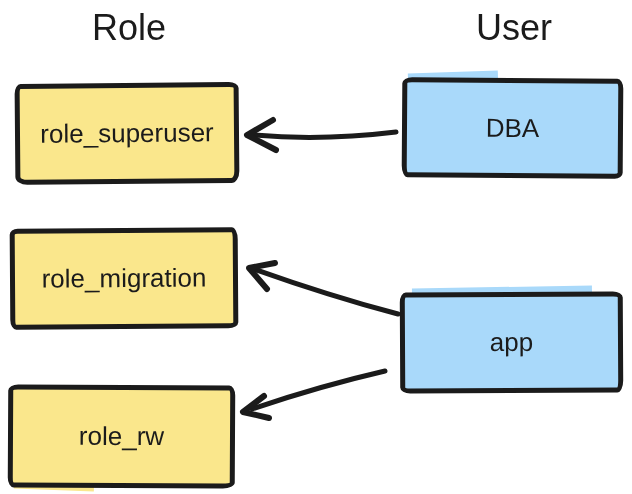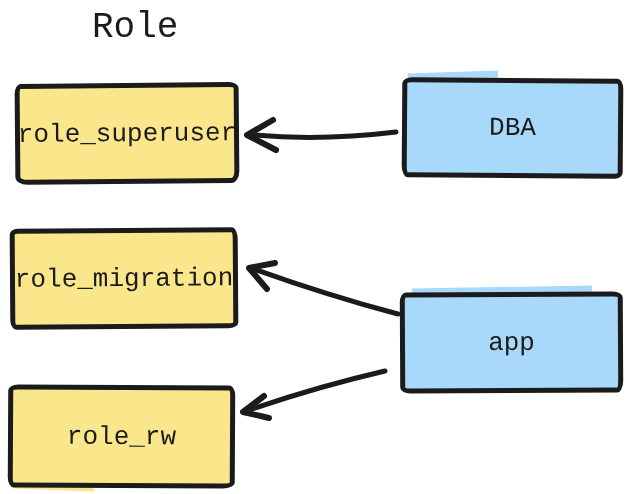--- a/index.html
+++ b/index.html
@@ -1,21 +1,21 @@
 <!DOCTYPE html>
 <html><head>
 <meta charset="utf-8">
 <style>
   html, body { margin: 0; padding: 0; background: #ffffff; }
   .canvas {
     position: relative;
     width: 632px;
     height: 494px;
     background: #ffffff;
-    font-family: Liberation Mono, monospace;
+    font-family: Liberation Sans, sans-serif;
     overflow: hidden;
     color: #1b1b1b;
   }
   .col-title {
     position: absolute;
     font-size: 36px;
     line-height: 1.1;
     color: #1b1b1b;
     white-space: nowrap;
   }
@@ -82,20 +82,21 @@
   .shaft { stroke-width: 5px; }
   .head  { stroke-width: 6px; }
 </style>
 </head>
 <body>
 
 <div class="canvas">
 
   <div class="col-title" id="title-role">Role</div>
 
+  <div class="col-title" id="title-user">User</div>
 
   <div class="fringe" id="fringe-dba"></div>
   <div class="fringe" id="fringe-app"></div>
   <div class="fringe" id="fringe-rw"></div>
 
   <div class="node role-node" id="node-role-superuser">
     <span>role_superuser</span>
   </div>
 
   <div class="node role-node" id="node-role-migration">

